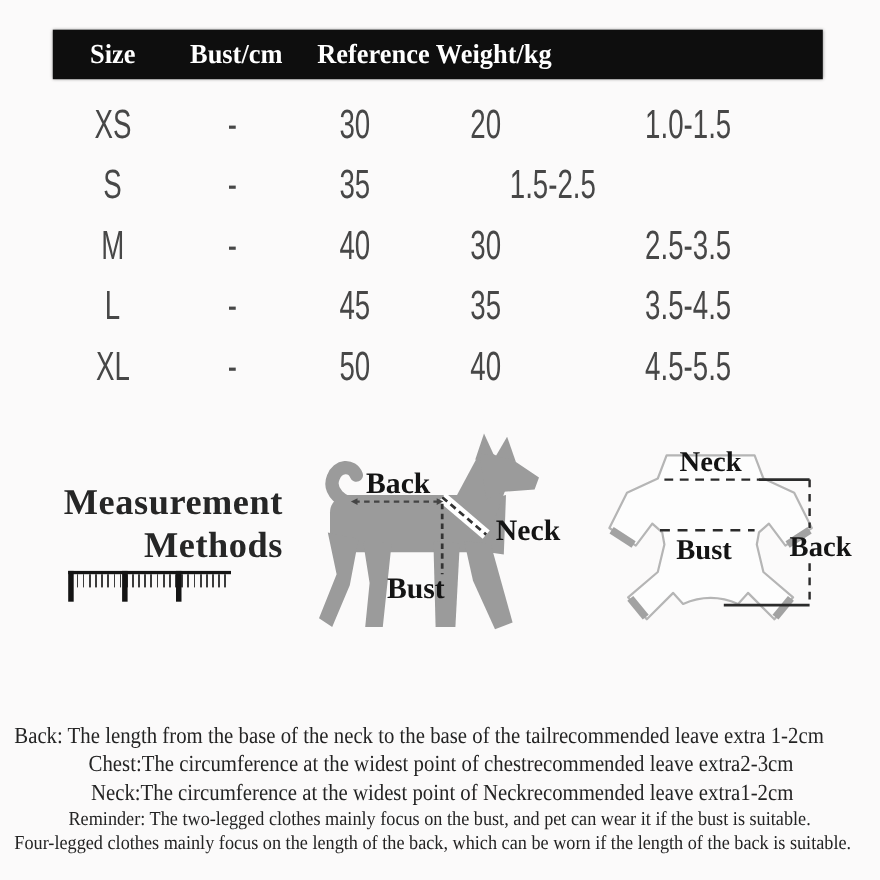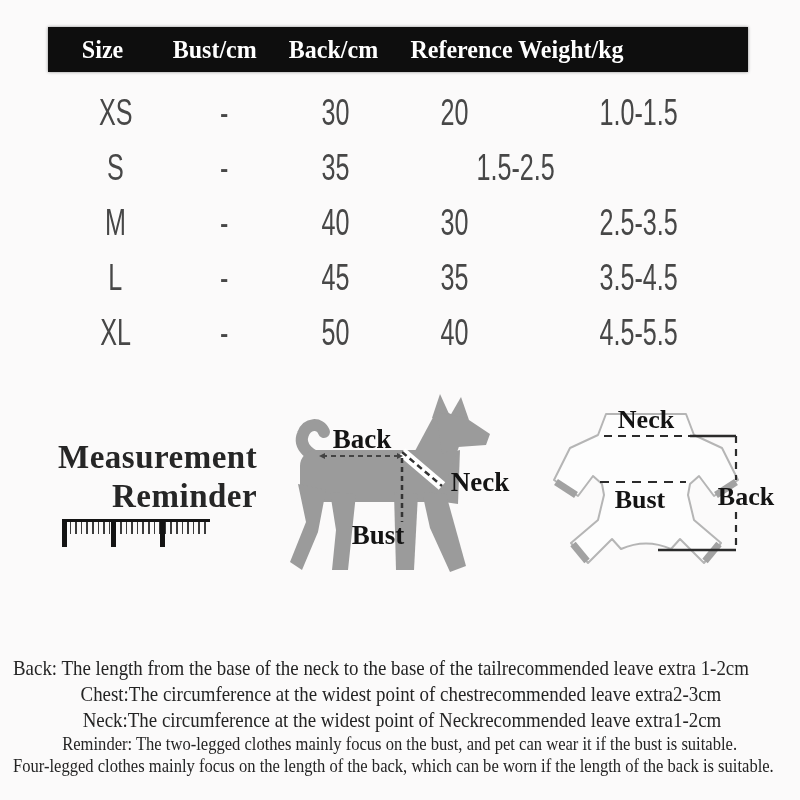--- a/index.html
+++ b/index.html
@@ -12,21 +12,21 @@
     position:absolute;left:48px;top:27px;width:700px;height:45px;
     background:#0e0e0e;display:flex;align-items:center;
     box-shadow:0 0 3px rgba(0,0,0,.45);
   }
   .hcell{display:flex;justify-content:center;align-items:center;height:100%;}
   .hcell span{
     font-family:"Liberation Serif",serif;font-weight:700;font-size:25px;
     color:#ffffff;white-space:nowrap;display:inline-block;transform:scaleX(.96);
   }
   .c0{width:15.5%}.c1{width:15.5%}.c2{width:16.5%}.c3{width:17.5%}.c4{width:35%}
-  .rows{position:absolute;left:61px;top:85px;width:700px;}
+  .rows{position:absolute;left:48px;top:85px;width:700px;}
   .trow{display:flex;height:55px;align-items:center;}
   .tcell{display:flex;justify-content:center;align-items:center;}
   .tcell span{
     display:inline-block;font-family:"Liberation Sans",sans-serif;
     font-size:37px;font-weight:400;color:#474747;letter-spacing:0px;
     transform:scaleX(.68);white-space:nowrap;
   }
   
   .mm-title{
     position:absolute;left:58px;top:438px;
@@ -61,23 +61,20 @@
 
 <div id="screen">
 
   <div class="header-bar">
     <div class="hcell c0">
         <span>Size</span>
       </div>
     <div class="hcell c2">
         <span>Bust/cm</span>
       </div>
-    <div class="hcell c3">
-        <span>Back/cm</span>
-      </div>
     <div class="hcell c4">
         <span>Reference Weight/kg</span>
       </div>
   </div>
 
   <div class="rows">
     <div class="trow">
       <div class="tcell c0">
           <span>XS</span>
         </div>
@@ -156,21 +153,21 @@
           <span>40</span>
         </div>
       <div class="tcell c4">
           <span>4.5-5.5</span>
         </div>
     </div>
   </div>
 
   <div class="mm-title">
     <div>Measurement</div>
-    <div>Reminder</div>
+    <div>Methods</div>
   </div>
 
   <div class="ruler">
     <div class="topline"></div>
     <div class="ticks"></div>
     <div class="bar bar1"></div>
     <div class="bar bar2"></div>
     <div class="bar bar3"></div>
   </div>
 

